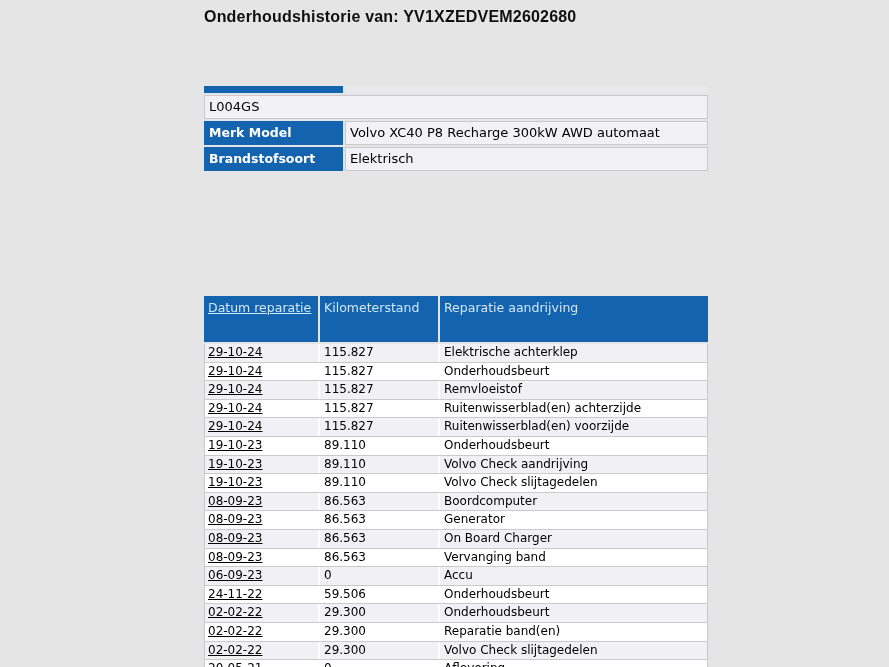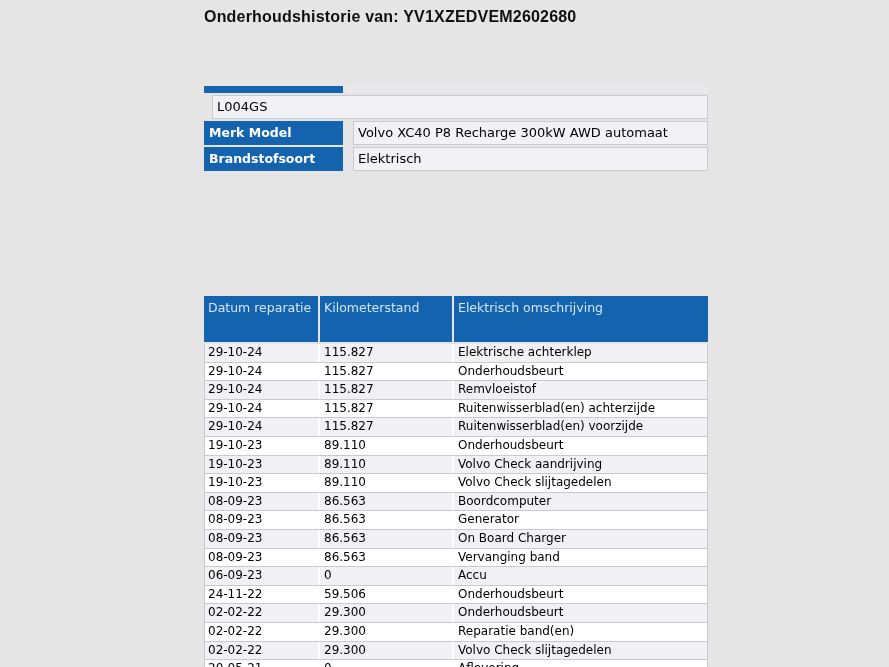--- a/index.html
+++ b/index.html
@@ -28,21 +28,21 @@
   .info-cap .cap-value{flex:1;background:var(--cap-gray);}
   .info-row{display:flex;gap:2px;height:24px;margin-bottom:2px;}
   .info-label{
     width:139px;background:var(--blue);color:#ffffff;
     font-size:12.5px;font-weight:bold;line-height:24px;padding-left:5px;
     white-space:nowrap;overflow:hidden;
   }
   .info-value{
     flex:1;background:var(--value-bg);border:1px solid var(--border);
     color:#000000;font-size:13px;line-height:22px;padding-left:4px;
-    white-space:nowrap;overflow:hidden;margin-left:8px;
+    white-space:nowrap;overflow:hidden;
   }
 
   
   .main-table{position:absolute;left:204px;top:296px;width:504px;}
   .m-header{display:flex;gap:2px;height:46px;}
   .m-header .hcell{
     background:var(--blue);color:var(--hdr-text);
     font-size:12.5px;padding:4px 0 0 4px;white-space:nowrap;overflow:hidden;
   }
   .m-body{margin-top:2px;}
@@ -51,22 +51,22 @@
     border-bottom:1px solid var(--border);
     background:#ffffff;
   }
   .m-row .cell{
     font-size:12px;color:#000000;line-height:17.5px;
     padding-left:3px;white-space:nowrap;overflow:hidden;background:#ffffff;
   }
   .m-row.alt .cell{background:var(--row-alt);}
   .m-row .cell.c1{border-left:1px solid var(--border);}
   .m-row .cell.c3{border-right:1px solid var(--border);}
-  .c1{width:114px;}
-  .c2{width:132px;}
+  .c1{width:114px;text-decoration:underline;}
+  .c2{width:118px;}
   .c3{flex:1;}
   .m-header .c2,.m-row .c2{padding-left:4px;}
   .m-header .c3,.m-row .c3{padding-left:4px;}
 </style>
 </head>
 <body>
 
 <div class="page">
 
   <h1 class="page-title">Onderhoudshistorie van: YV1XZEDVEM2602680</h1>
@@ -88,21 +88,21 @@
           <div class="info-label">Brandstofsoort</div>
           <div class="info-value">Elektrisch</div>
         </div>
       </div>
   </div>
 
   <div class="main-table">
     <div class="m-header" id="m-header">
         <div class="hcell c1">Datum reparatie</div>
         <div class="hcell c2">Kilometerstand</div>
-        <div class="hcell c3">Elektrisch omschrijving</div>
+        <div class="hcell c3">Reparatie aandrijving</div>
       </div>
     <div class="m-body" id="m-body">
         <div class="m-row alt">
           <div class="cell c1">29-10-24</div>
           <div class="cell c2">115.827</div>
           <div class="cell c3">Elektrische achterklep</div>
         </div>
         <div class="m-row">
           <div class="cell c1">29-10-24</div>
           <div class="cell c2">115.827</div>

